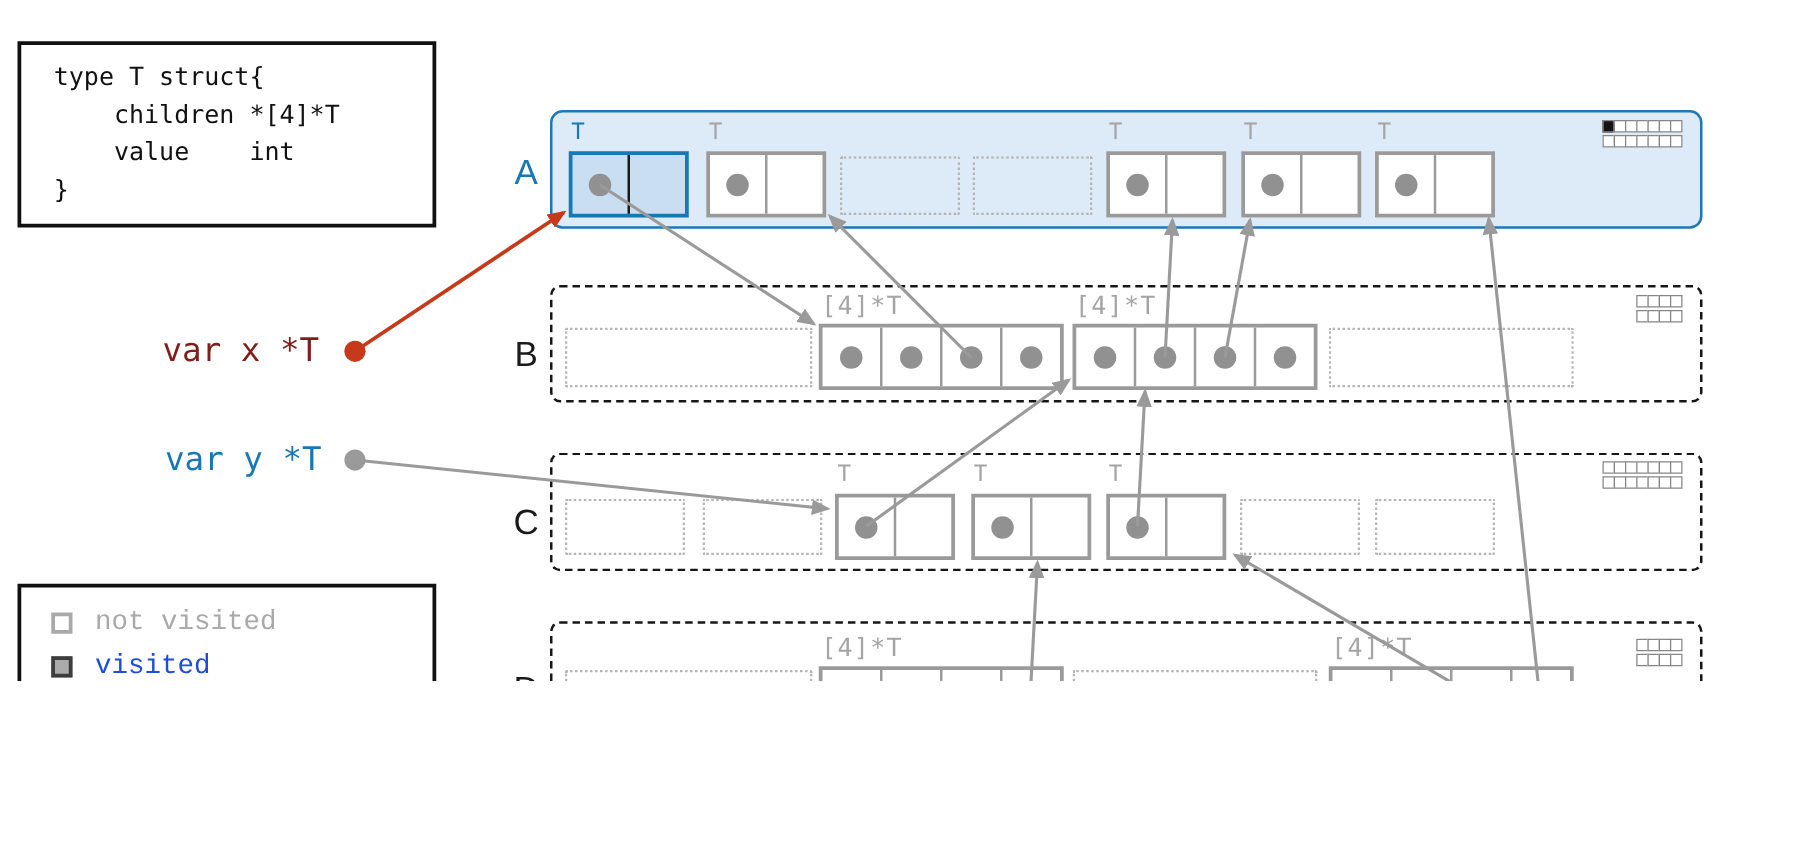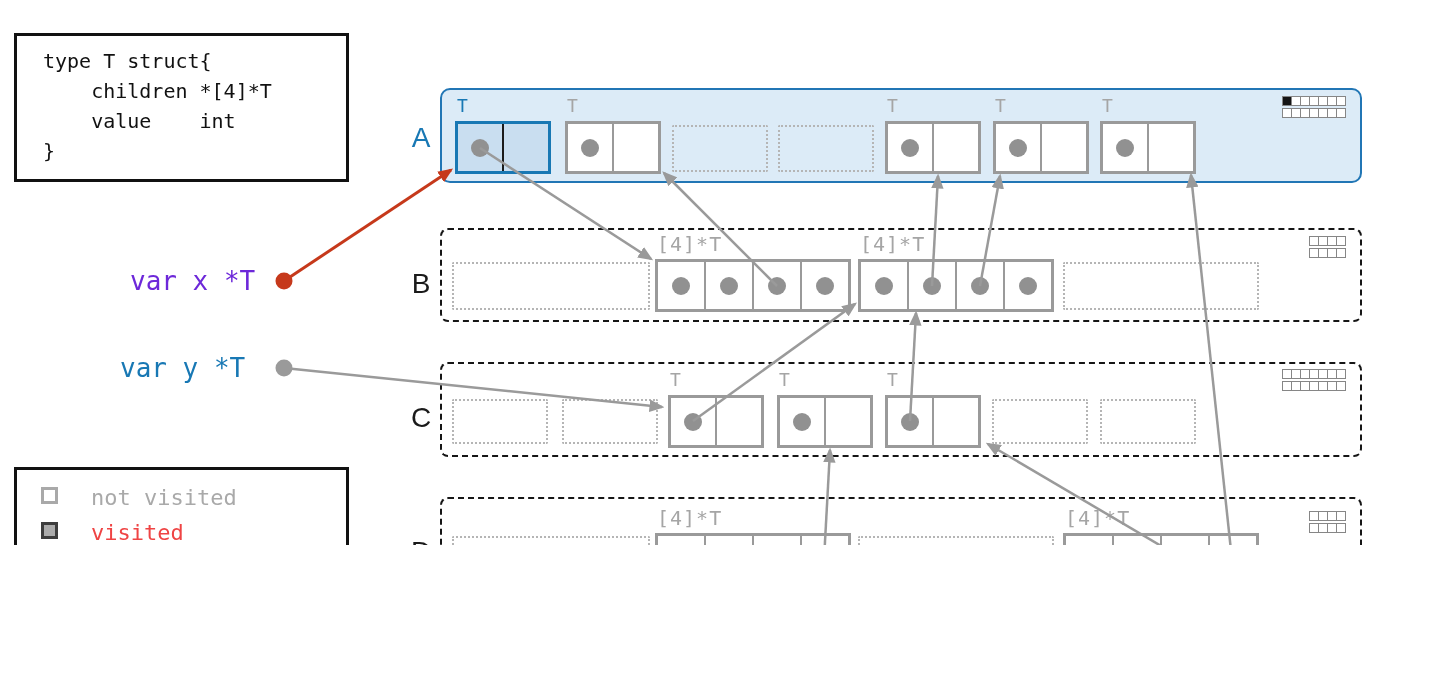--- a/index.html
+++ b/index.html
@@ -5,21 +5,21 @@
 <style>
   html,body{margin:0;padding:0;background:#fff;}
   #stage{position:relative;width:1440px;height:545px;background:#fff;overflow:hidden;
          font-family:"DejaVu Sans Mono",monospace;}
 
   
   .frame{position:absolute;box-sizing:border-box;border:3px solid #111;background:#fff;}
   #code-box{left:14px;top:33px;width:335px;height:149px;}
   #code-box pre{margin:10px 0 0 26px;font:20px/30px "DejaVu Sans Mono",monospace;color:#111;}
   #legend{left:14px;top:467px;width:335px;height:167px;padding:17px 0 0 24px;}
-  .legend-row{display:flex;align-items:flex-start;gap:33px;height:22px;margin-bottom:13px;}
+  .legend-row{display:flex;align-items:center;gap:18px;height:22px;margin-bottom:13px;font-family:Liberation Mono, monospace;}
   .legend-swatch{width:11px;height:11px;border:3px solid #999;background:#fff;flex:0 0 auto;}
   .legend-text{font-size:22px;line-height:22px;}
 
   
   .var-label{position:absolute;font-size:26px;line-height:30px;}
 
   
   .span-box{position:absolute;box-sizing:border-box;}
   .span-box.work{background:#dcebf7;border:2px solid #2176b5;border-radius:10px;}
   .span-box.plain{background:#fff;border:2px dashed #161616;border-radius:8px;}
@@ -55,31 +55,31 @@
 
 <div id="stage">
 
   <div id="code-box" class="frame">
     <pre>type T struct{
     children *[4]*T
     value    int
 }</pre>
   </div>
 
-  <div class="var-label" id="var-0" style="left: 130px; top: 266px; color: #6d28d9; text-align: right;">var x *T</div>
-  <div class="var-label" id="var-1" style="left: 120px; top: 353px; color: rgb(24, 120, 180);">var y *T</div>
+  <div class="var-label" id="var-0" style="left: 130px; top: 266px; color: #7f1d1d; text-align: right;">var x *T</div>
+  <div class="var-label" id="var-1" style="left: 132px; top: 353px; color: rgb(24, 120, 180);">var y *T</div>
 
   <div id="legend" class="frame">
       <div class="legend-row">
         <span class="legend-swatch" style="border-color: rgb(169, 169, 169); background: rgb(255, 255, 255);"></span>
         <span class="legend-text" style="color: rgb(169, 169, 169);">not visited</span>
       </div>
       <div class="legend-row">
         <span class="legend-swatch" style="border-color: rgb(61, 61, 61); background: rgb(171, 171, 171);"></span>
-        <span class="legend-text" style="color: #ef4444;">visited</span>
+        <span class="legend-text" style="color: #1d4ed8;">visited</span>
       </div>
     </div>
 
   <div id="spans-root">
       <div class="span-box work" style="left: 440px; top: 88px; width: 922px; height: 95px;"></div>
       <div class="span-label" style="color: rgb(24, 120, 180); left: 404px; top: 123px; width: 34px; height: 30px;">A</div>
       <div class="type-label work" style="left: 457px; top: 95px;">T</div>
       <div class="obj work" style="left: 455px; top: 121px; width: 96px; height: 53px;">
         <div class="cell">
           <div class="dot"></div>

